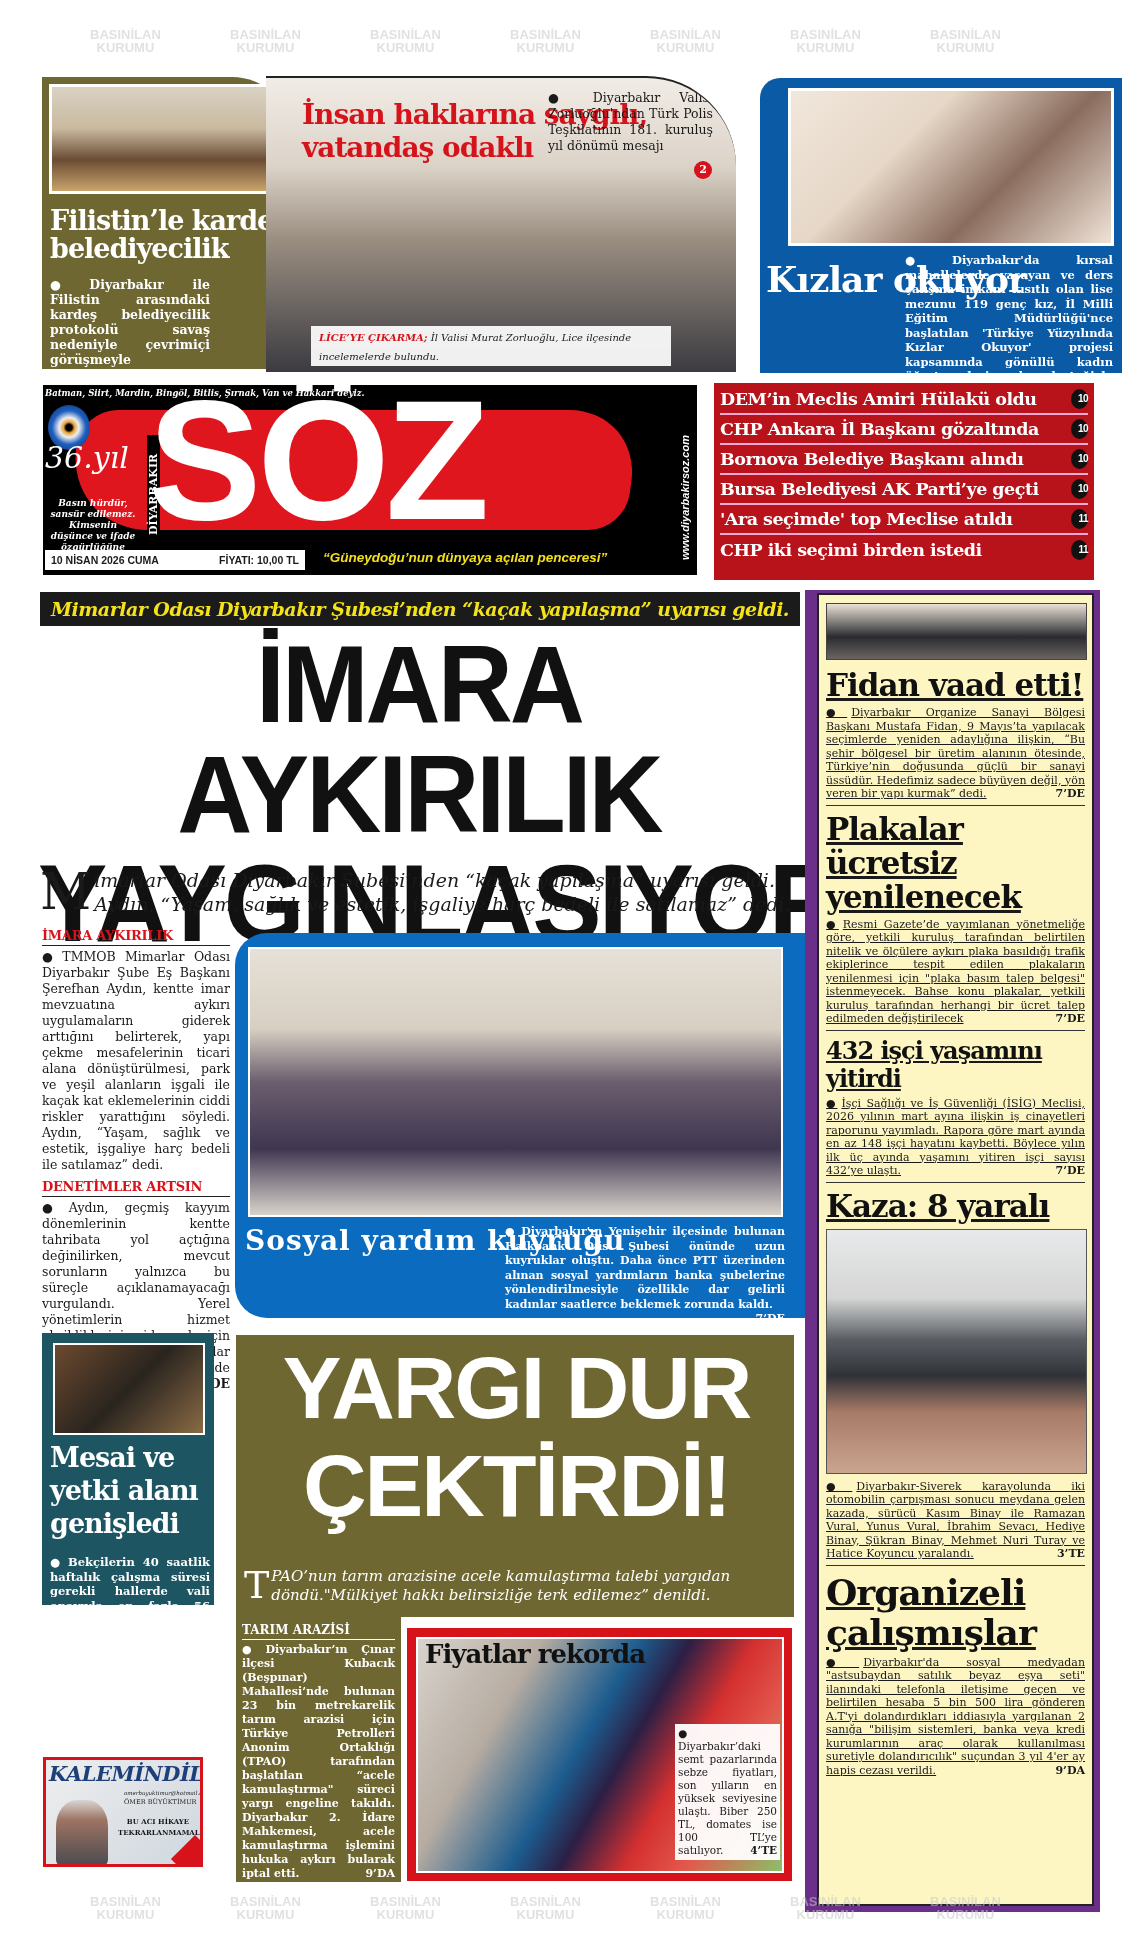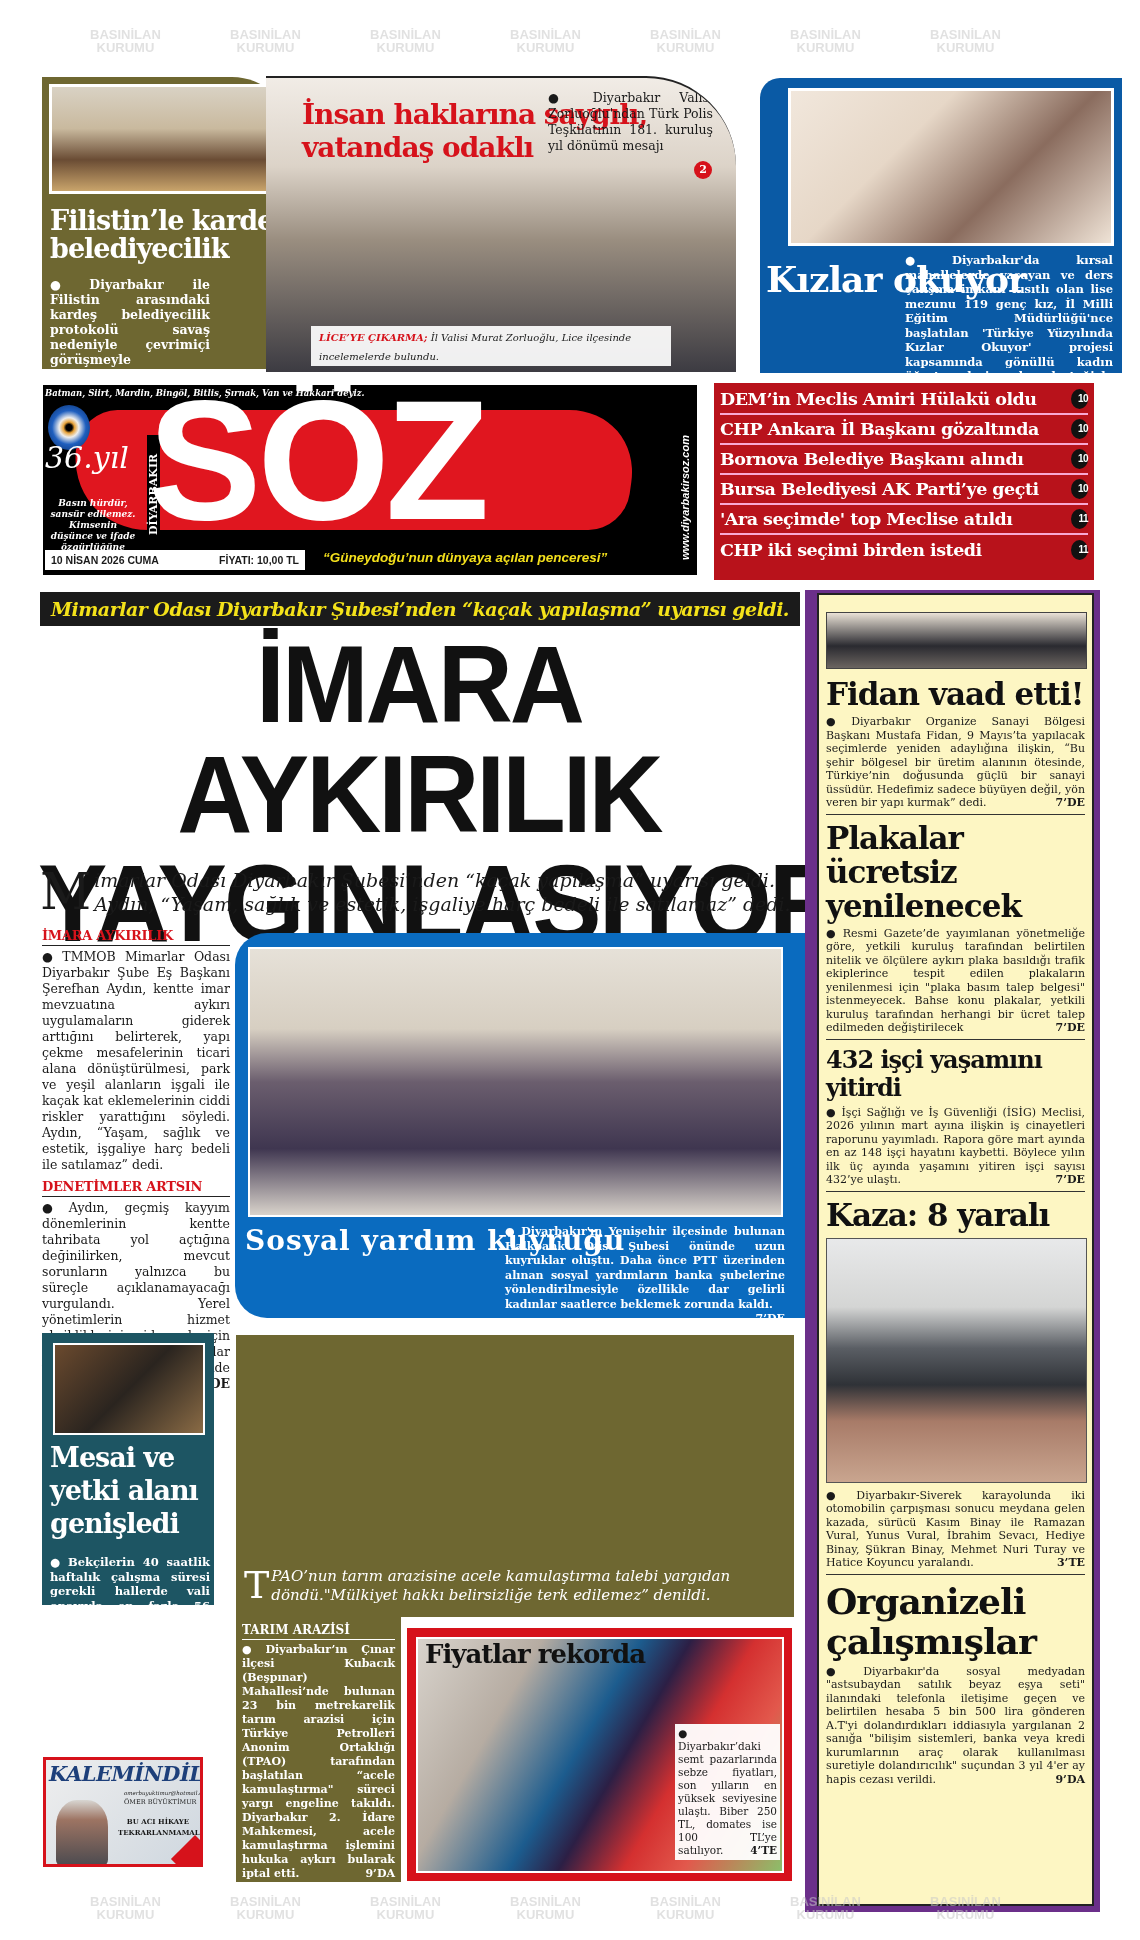--- a/index.html
+++ b/index.html
@@ -91,21 +91,21 @@
   #tarim-box .body-text { color: #fff; font-weight: bold; font-size: 11px; line-height: 14px; }
 
   #price-box { left: 407px; top: 1628px; width: 385px; height: 253px; background: #d6121b; }
   #price-box .pic { position: absolute; left: 9px; top: 9px; width: 368px; height: 236px; border: 2px solid #fff;
     background: linear-gradient(120deg, #d8d3cc 0%, #b6aca2 25%, #1c5c8e 45%, #2c1f45 55%, #d43030 68%, #e2584c 80%, #8bbf6a 100%); }
   #price-box h2 { position: absolute; left: 18px; top: 12px; color: #111; font-size: 26px; line-height: 28px; }
   #price-box .body-text { position: absolute; left: 268px; top: 96px; width: 105px; background: rgba(255,255,255,0.95); padding: 3px; font-size: 10.5px; line-height: 13px; }
 
   
   #sidebar { left: 805px; top: 590px; width: 295px; height: 1322px; background: #6b2f8a; }
-  #sidebar .inner { position: absolute; left: 12px; top: 3px; width: 277px; height: 1313px; background: #fdf6c3; border: 2px solid #222; padding: 17px 7px; }
+  #sidebar .inner { position: absolute; left: 12px; top: 3px; width: 277px; height: 1313px; background: #fdf6c3; border: 2px solid #222; padding: 8px 7px; text-decoration: underline; }
   #sidebar .pic1 { width: 261px; height: 57px; background: linear-gradient(180deg, #eae2d6 0%, #2a2a30 60%, #6b6560 100%); border: 1px solid #444; margin-bottom: 8px; }
   #sidebar h2 { font-size: 31px; line-height: 34px; margin-bottom: 4px; color: #111; }
   #sidebar .body-text { font-size: 11px; line-height: 13.5px; margin-bottom: 4px; }
   #sidebar hr { border: none; border-top: 1px solid #333; margin: 3px 0 6px; }
   #sidebar .pic2 { width: 261px; height: 245px; margin: 6px 0; border: 1px solid #555;
     background: linear-gradient(180deg, #e8e9ea 0%, #d4d5d4 28%, #5a5e64 45%, #2f3237 60%, #a87b68 75%, #c9a58f 100%); }
 
   
   .wm { position: absolute; color: rgba(200,200,200,0.55); font-family: "Liberation Sans", sans-serif; font-weight: bold; font-size: 13px; line-height: 13px; text-align: center; pointer-events: none; }
 </style>
@@ -227,20 +227,24 @@
 <div id="column-box" class="abs">
   <div class="face"></div>
   <div class="name">KALEMİNDİLİ</div>
   <div class="author-email">omerbuyuktimur@hotmail.com</div>
   <div class="author">ÖMER BÜYÜKTİMUR</div>
   <div class="title">BU ACI HİKAYE TEKRARLANMAMALI!</div>
   <div class="corner"></div>
 </div>
 
 <div id="yargi-box" class="abs">
+  <h1>
+    <div>YARGI DUR</div>
+    <div>ÇEKTİRDİ!</div>
+  </h1>
   <div class="lead">
     <span class="dropcap">T</span><span>PAO’nun tarım arazisine acele kamulaştırma talebi yargıdan döndü."Mülkiyet hakkı belirsizliğe terk edilemez” denildi.</span>
   </div>
 </div>
 <div id="tarim-box" class="abs">
   <div class="sub">TARIM ARAZİSİ</div>
   <div class="body-text">
     <span class="bullet">●</span><span>Diyarbakır’ın Çınar ilçesi Kubacık (Beşpınar) Mahallesi’nde bulunan 23 bin metrekarelik tarım arazisi için Türkiye Petrolleri Anonim Ortaklığı (TPAO) tarafından başlatılan “acele kamulaştırma" süreci yargı engeline takıldı. Diyarbakır 2. İdare Mahkemesi, acele kamulaştırma işlemini hukuka aykırı bularak iptal etti.</span>
     <span class="ref">9’DA</span>
   </div>

